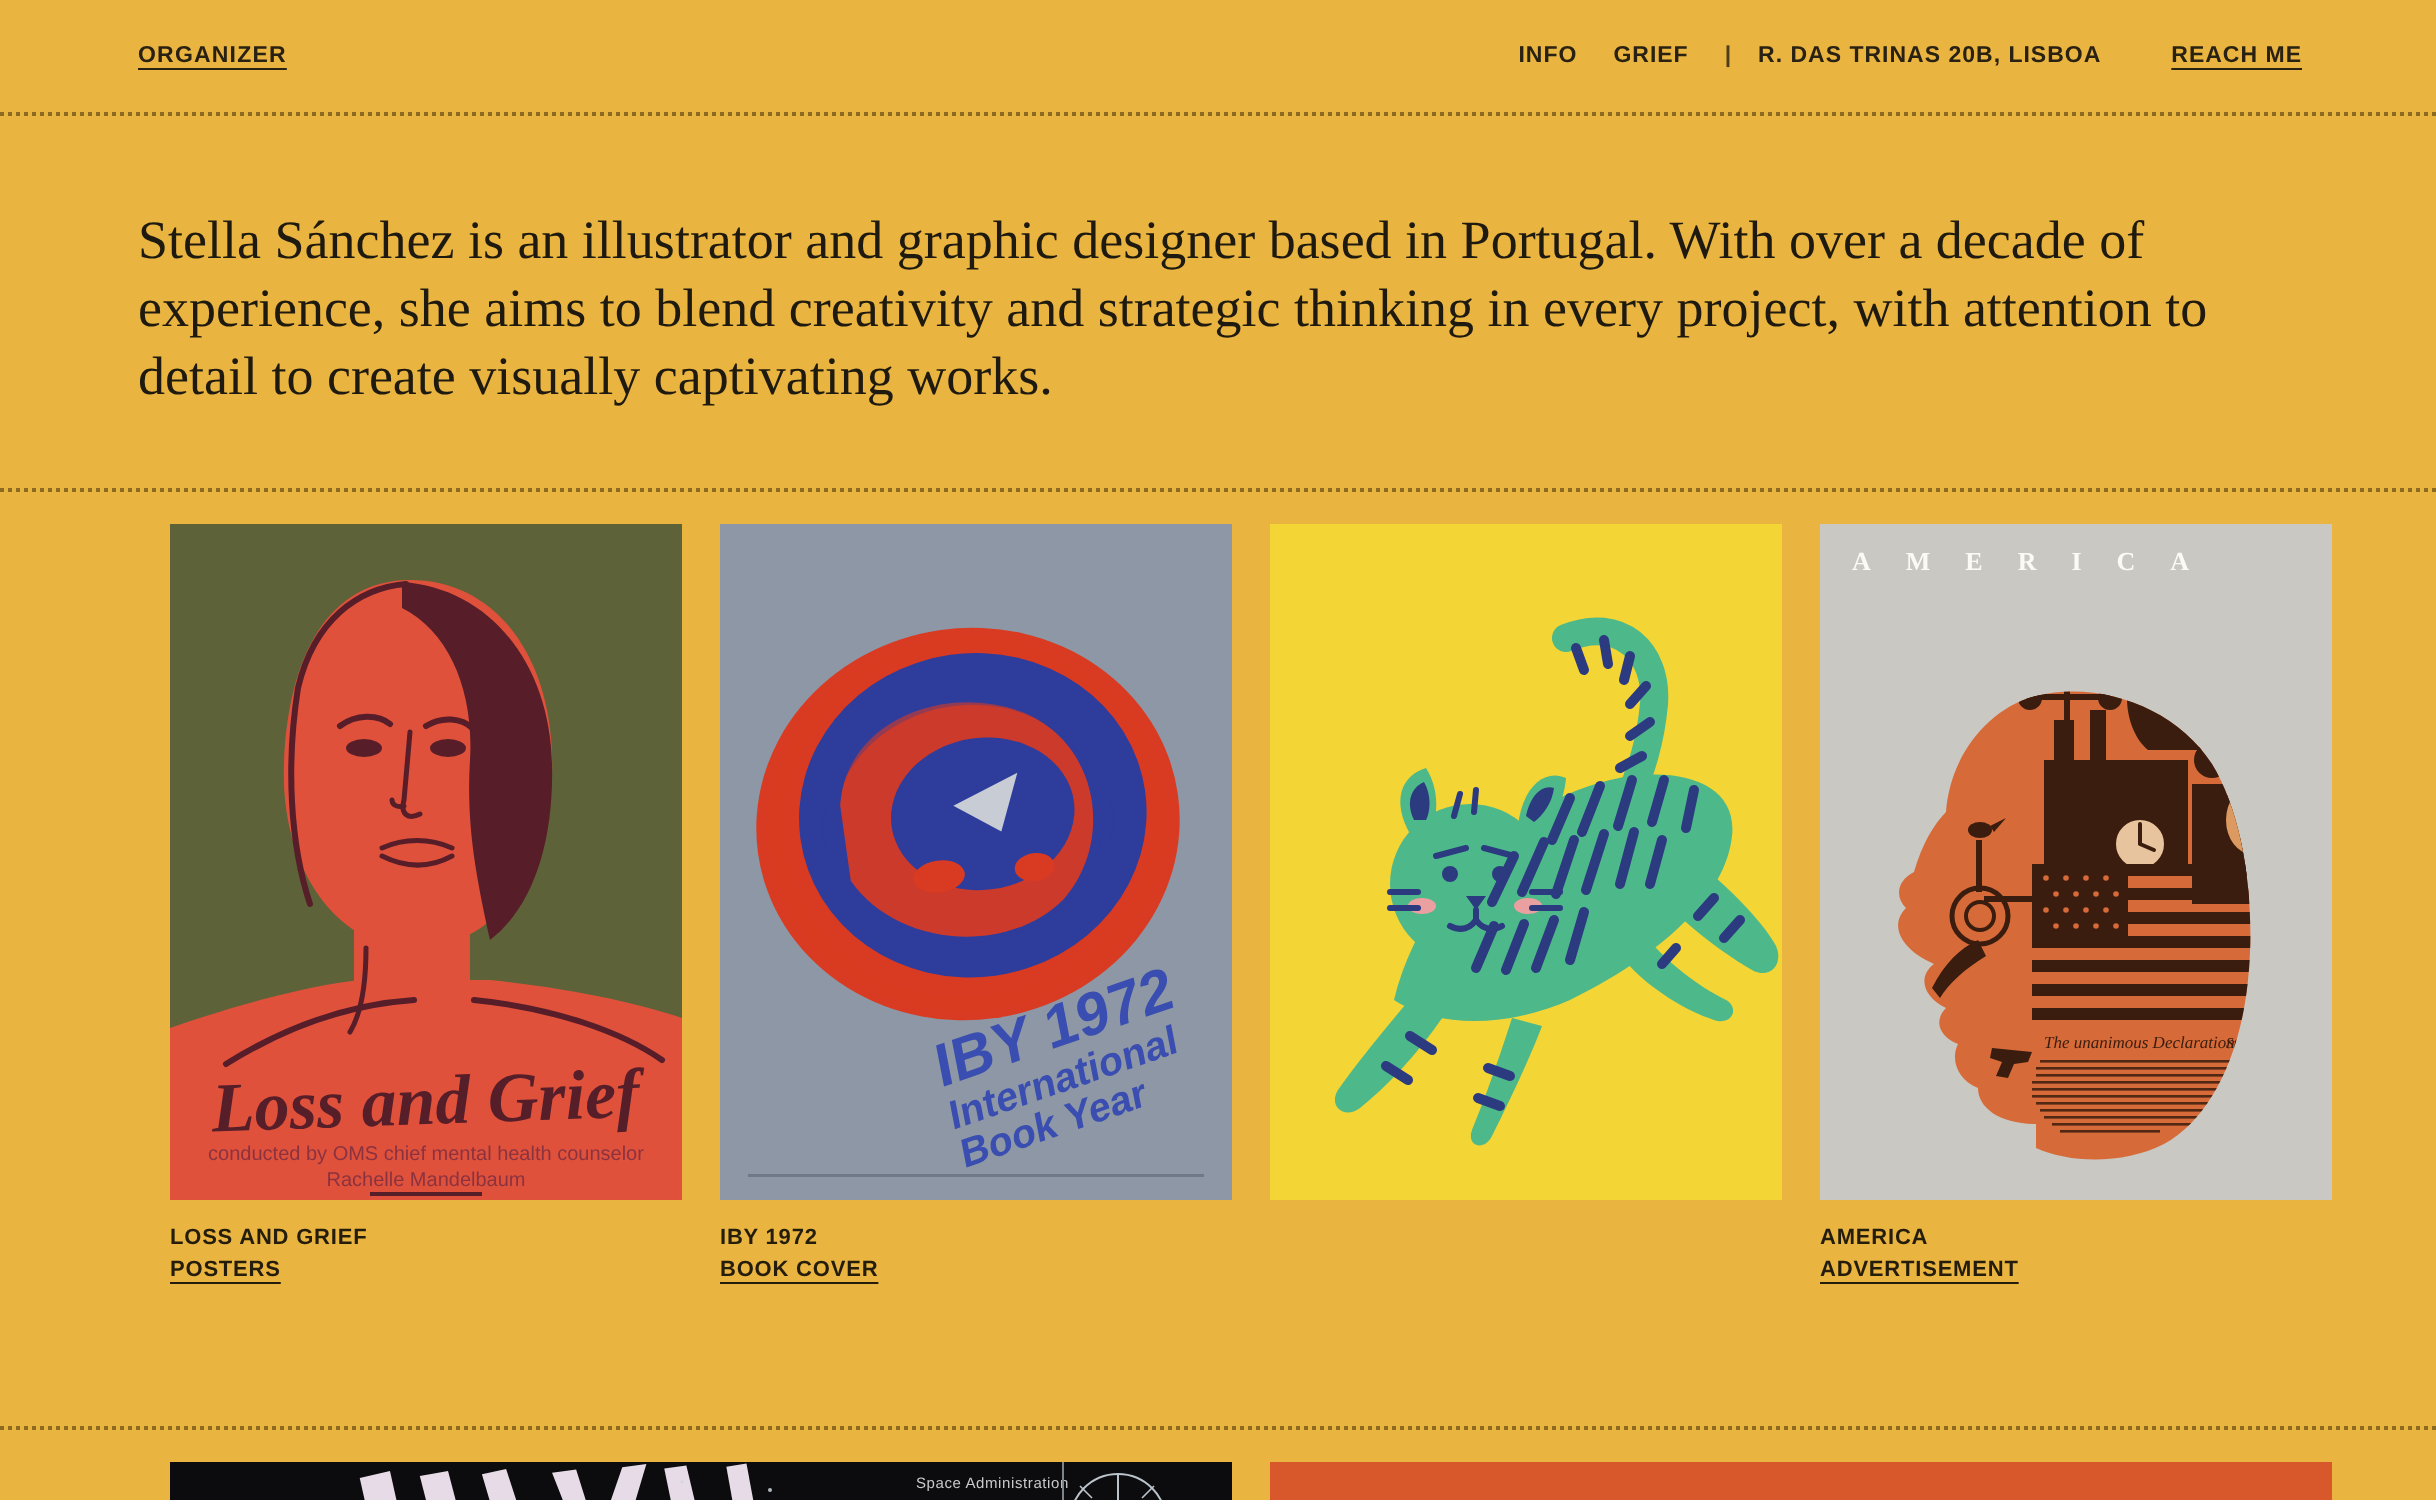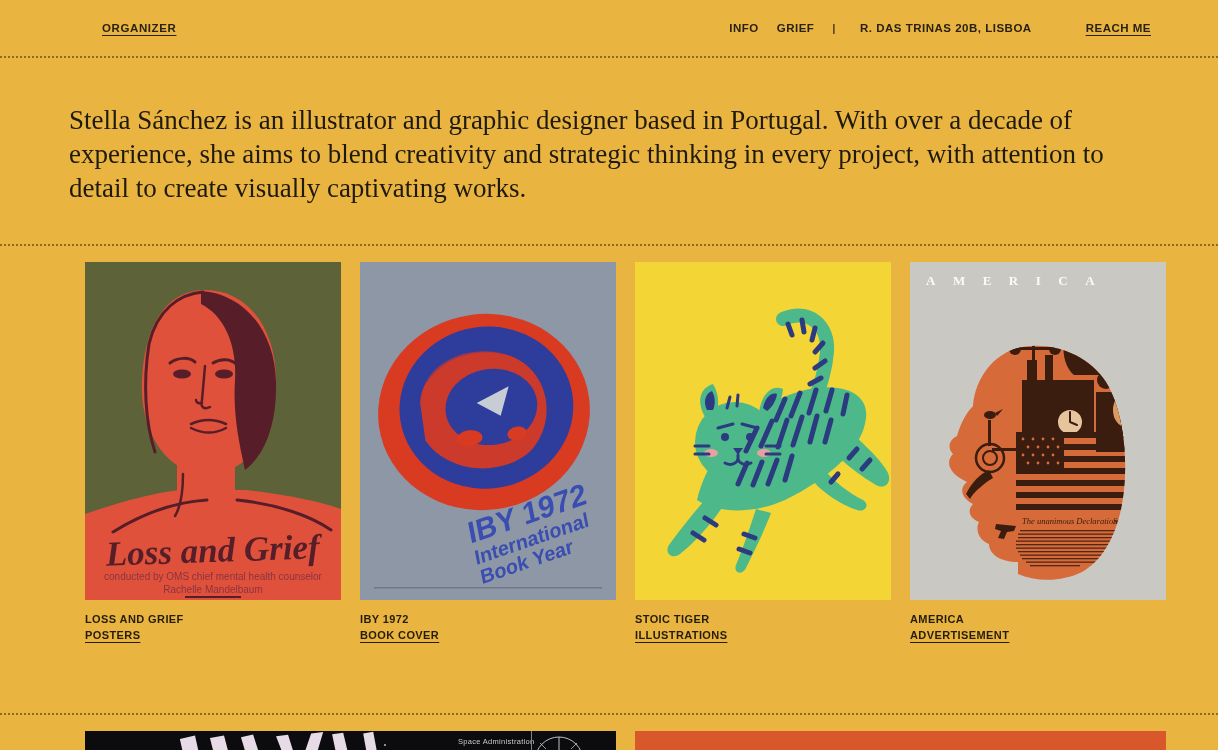--- a/index.html
+++ b/index.html
@@ -15,30 +15,29 @@
   
   header {
     height:58px; display:flex; align-items:center; justify-content:space-between;
     padding:0 67px 0 69px;
     border-bottom:2px dotted rgba(62,46,4,.55);
   }
   .brand {
     font-size:11.5px; font-weight:700; letter-spacing:.6px; color:#292112;
     text-decoration:underline; text-underline-offset:3px; text-decoration-thickness:1px;
     cursor:pointer;
-    margin-left:33px;
   }
   nav { display:flex; align-items:center; }
   nav .nav-item, nav .nav-static {
     font-size:11.5px; font-weight:600; letter-spacing:.5px; color:#292112;
   }
   nav .nav-item { cursor:pointer; }
-  .nav-gap-s { margin-left:24px; }
+  .nav-gap-s { margin-left:13px; }
   .nav-gap-m { margin-left:18px; }
-  .nav-gap-l { margin-left:54px; }
+  .nav-gap-l { margin-left:35px; }
   .nav-sep { font-weight:400; opacity:.8; }
   .nav-underline {
     text-decoration:underline; text-underline-offset:3px; text-decoration-thickness:1px;
   }
 
   
   .intro {
     margin:45px 69px 0 69px;
     max-width:1090px;
     font-family:"Liberation Serif", serif;
@@ -200,24 +199,20 @@
               <path d="M103,198 q-5,7 -13,3"></path>
               <path d="M103,198 q5,7 13,3"></path>
             <path d="M92,146 l3,-11"></path>
               <path d="M102,144 l1,-11"></path>
           </g>
           <circle cx="90" cy="175" r="4" fill="#2c3a80"></circle>
           <circle cx="115" cy="175" r="4" fill="#2c3a80"></circle>
           <path d="M98,186 h10 l-5,7 Z" fill="#2c3a80"></path>
         </g>
       </svg>
-      <figcaption>
-        <div class="w-title">STOIC TIGER</div>
-        <a class="w-cat">ILLUSTRATIONS</a>
-      </figcaption>
     </figure>
 
     <figure>
       <svg class="art" viewBox="0 0 256 338" xmlns="http://www.w3.org/2000/svg">
         <defs>
           <clipPath id="headClip">
             <path d="M108,86 C140,78 178,92 196,120 C212,146 218,190 214,228 C210,268 194,298 172,310 C152,320 126,320 108,312 L108,300 C90,300 79,292 79,282 C69,278 65,268 69,260 C59,256 57,248 63,242 C51,236 49,226 57,220 C39,212 35,200 43,192 C37,186 39,178 47,174 C51,160 57,150 63,144 C65,116 84,92 108,86 Z"></path>
           </clipPath>
         </defs>
         <rect width="256" height="338" fill="#cac8c2"></rect>

